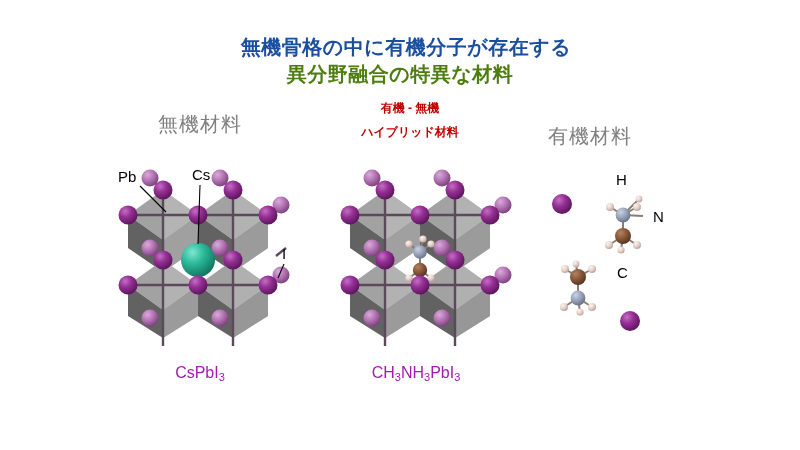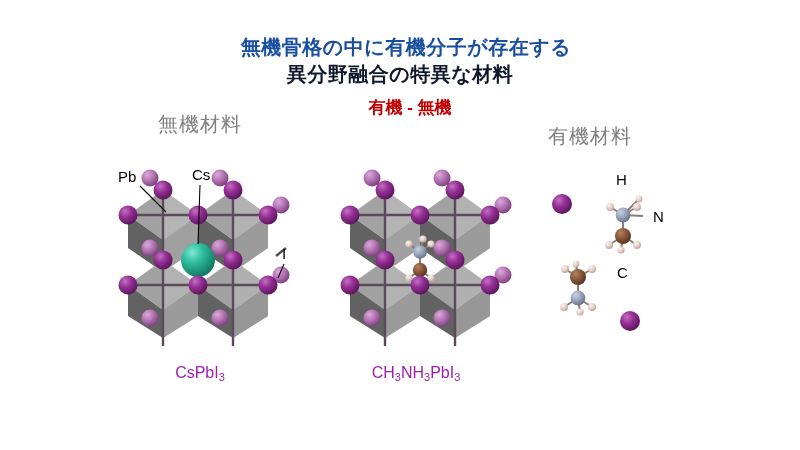--- a/index.html
+++ b/index.html
@@ -25,32 +25,32 @@
     text-align: center;
   }
   .title-line {
     font-size: 20px;
     font-weight: bold;
     line-height: 27px;
     letter-spacing: 0.5px;
     white-space: nowrap;
   }
   .title-line.blue { color: #1a4fa0; margin-left: 12px; }
-  .title-line.red  { color: #0f172a; }
+  .title-line.red  { color: #4d7c0f; }
 
   
   .subtitle-block {
     position: absolute;
     left: 300px;
     top: 96px;
     width: 220px;
     text-align: center;
   }
   .subtitle-line {
-    font-size: 17px;
+    font-size: 12px;
     font-weight: bold;
     color: #c00000;
     line-height: 24px;
     white-space: nowrap;
   }
 
   
   .side-caption {
     position: absolute;
     font-size: 20px;
@@ -104,20 +104,21 @@
 
 <div id="page">
 
   <div class="title-block">
     <div class="title-line blue">無機骨格の中に有機分子が存在する</div>
     <div class="title-line red">異分野融合の特異な材料</div>
   </div>
 
   <div class="subtitle-block">
     <div class="subtitle-line">有機 - 無機</div>
+    <div class="subtitle-line">ハイブリッド材料</div>
   </div>
 
   <div class="side-caption" id="cap-left">無機材料</div>
   <div class="side-caption" id="cap-right">有機材料</div>
 
   <div class="panel" id="panel-left">
     <svg width="222" height="190" viewBox="0 0 222 190">
       <defs>
         <radialGradient id="gI" cx="35%" cy="30%" r="72%">
           <stop offset="0%" stop-color="#c36fc3"></stop>

